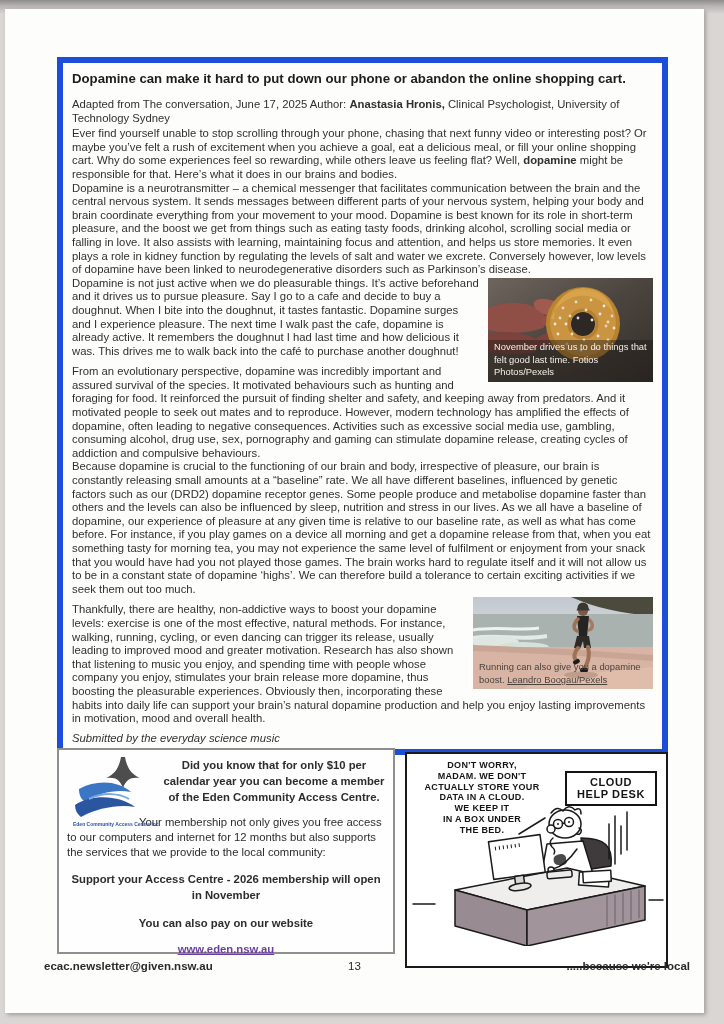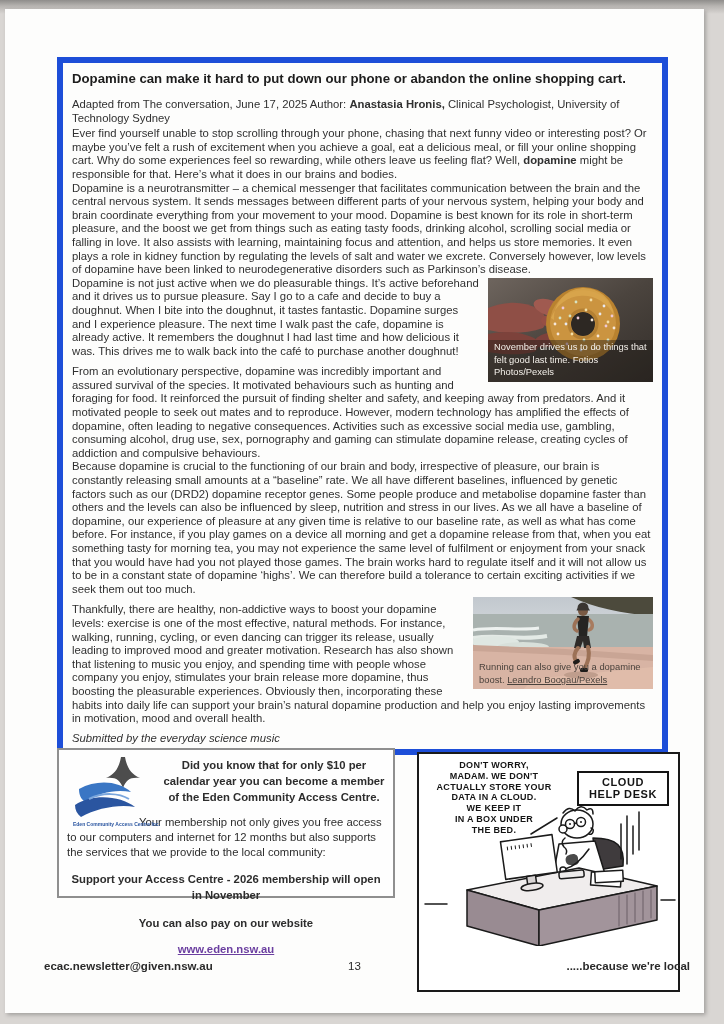--- a/index.html
+++ b/index.html
@@ -25,38 +25,38 @@
   .submitted{font-size:11.3px;line-height:13.6px;font-style:italic;margin:6px 0 0 0;color:#303030;}
   .photo{float:right;position:relative;margin:1px 0 5px 9px;overflow:hidden;}
   .photo.doughnut{width:165px;height:104px;}
   .photo.runner{width:180px;height:92px;}
   .photo-cap{position:absolute;left:6px;right:4px;bottom:3px;font-size:9.4px;line-height:12.5px;}
   .photo-cap.white{color:#f3efe9;}
   .photo-cap.dark{color:#4a423c;}
   .credit-link{text-decoration:underline;}
   
   .member-box{
-    position:absolute;left:52px;top:739px;width:338px;height:150px;
+    position:absolute;left:52px;top:739px;width:338px;height:206px;
     border:2px solid #8f8f8f;box-sizing:border-box;background:#fefefe;
     color:#2d2d2d;
   }
   .logo{position:absolute;left:10px;top:5px;width:95px;height:88px;}
   .logo-cap{position:absolute;left:0;right:0;top:66px;text-align:center;
     font-size:5px;color:#2a55a0;font-weight:bold;}
   .mb-heading{margin:7px 6px 0 102px;text-align:center;font-weight:bold;
     font-size:11.3px;line-height:16px;}
   .mb-body{margin:10px 8px 0 8px;font-size:11.3px;line-height:15.2px;text-indent:72px;}
   .mb-bold{margin:10px 8px 0 8px;text-align:center;font-weight:bold;
     font-size:11.3px;line-height:16px;}
   .mb-bold.pay{margin-top:12px;}
   .mb-link{display:block;margin-top:12px;text-align:center;font-weight:bold;
     font-size:11.3px;text-decoration:underline;cursor:pointer;}
   
   .cartoon-box{
-    position:absolute;left:412px;top:743px;width:263px;height:240px;
+    position:absolute;left:400px;top:743px;width:263px;height:216px;
     border:2px solid #1a1a1a;box-sizing:border-box;background:#ffffff;
   }
   .cartoon-art{position:absolute;left:0;top:0;}
   .speech{
     position:absolute;left:8px;top:6px;width:134px;text-align:center;
     white-space:pre-line;font-size:9px;line-height:10.8px;font-weight:bold;
     letter-spacing:.3px;color:#141414;
   }
   .sign{
     position:absolute;left:158px;top:17px;width:82px;border:2.5px solid #141414;

